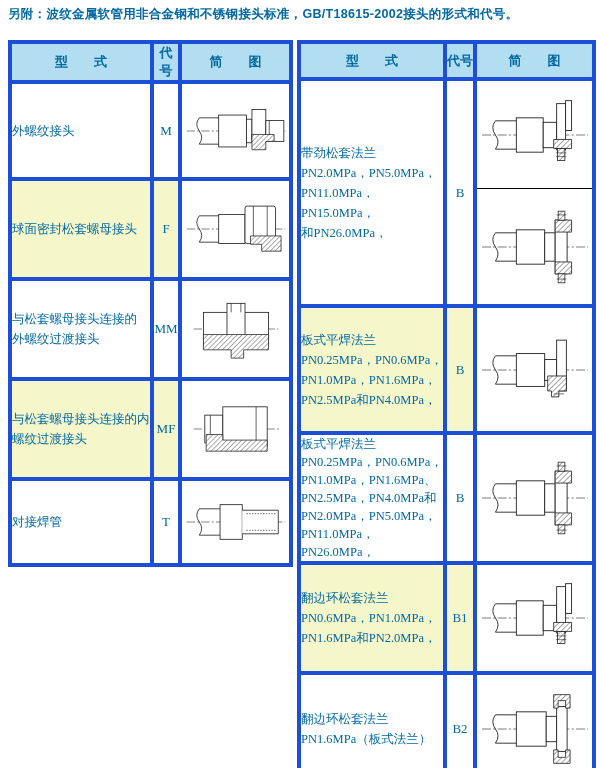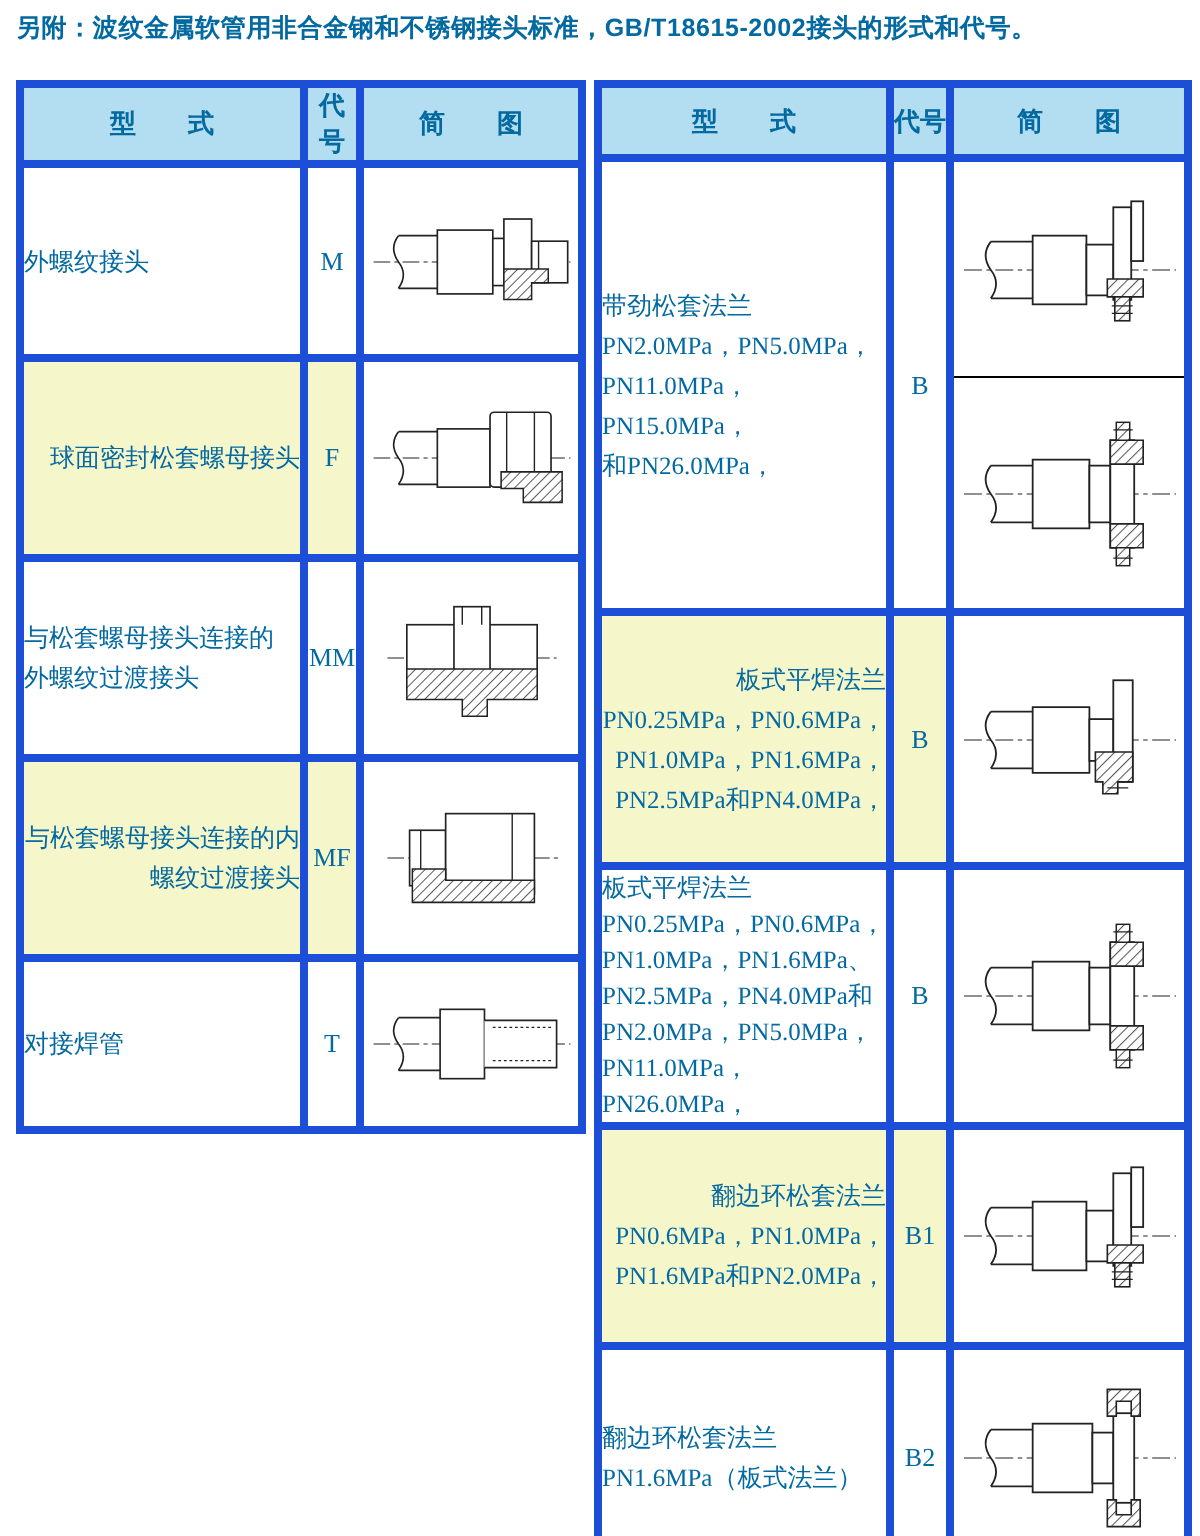--- a/index.html
+++ b/index.html
@@ -8,21 +8,21 @@
   table.t{border-collapse:collapse;table-layout:fixed;position:absolute;top:40px;}
   table.t td,table.t th{border:4px solid #1d4ed8;padding:0;vertical-align:middle;overflow:hidden;margin-top:48px;}
   table.t{border:2px solid #000;}
   #left-table{left:8px;width:281px;}
   #right-table{left:297px;width:295px;}
   th.hdr{background:#b3ddf1;font-size:13px;font-weight:bold;text-align:center;height:33px;}
   td.type{font-family:Liberation Serif, serif;font-size:12.5px;line-height:20px;padding:4px 4px 4px 8px;white-space:pre-line;vertical-align:middle;}
   td.tight{line-height:18px;}
   td.code{font-family:"Liberation Serif",serif;font-size:13px;text-align:center;}
   td.diag{background:#fff;padding:0;}
-  .hl{background:#f6f6cb;text-align:right;}
+  .hl{background:#f6f6cb;}
   .dwrap{width:100%;height:100%;display:flex;align-items:center;justify-content:center;}
   .dsub{width:100%;display:flex;align-items:center;justify-content:center;}
   .dsub + .dsub{border-top:1px solid #000;}
   .dsvg{display:block;}
 </style>
 </head>
 <body>
 
 <svg width="0" height="0" style="position:absolute" aria-hidden="true">
   <defs>

